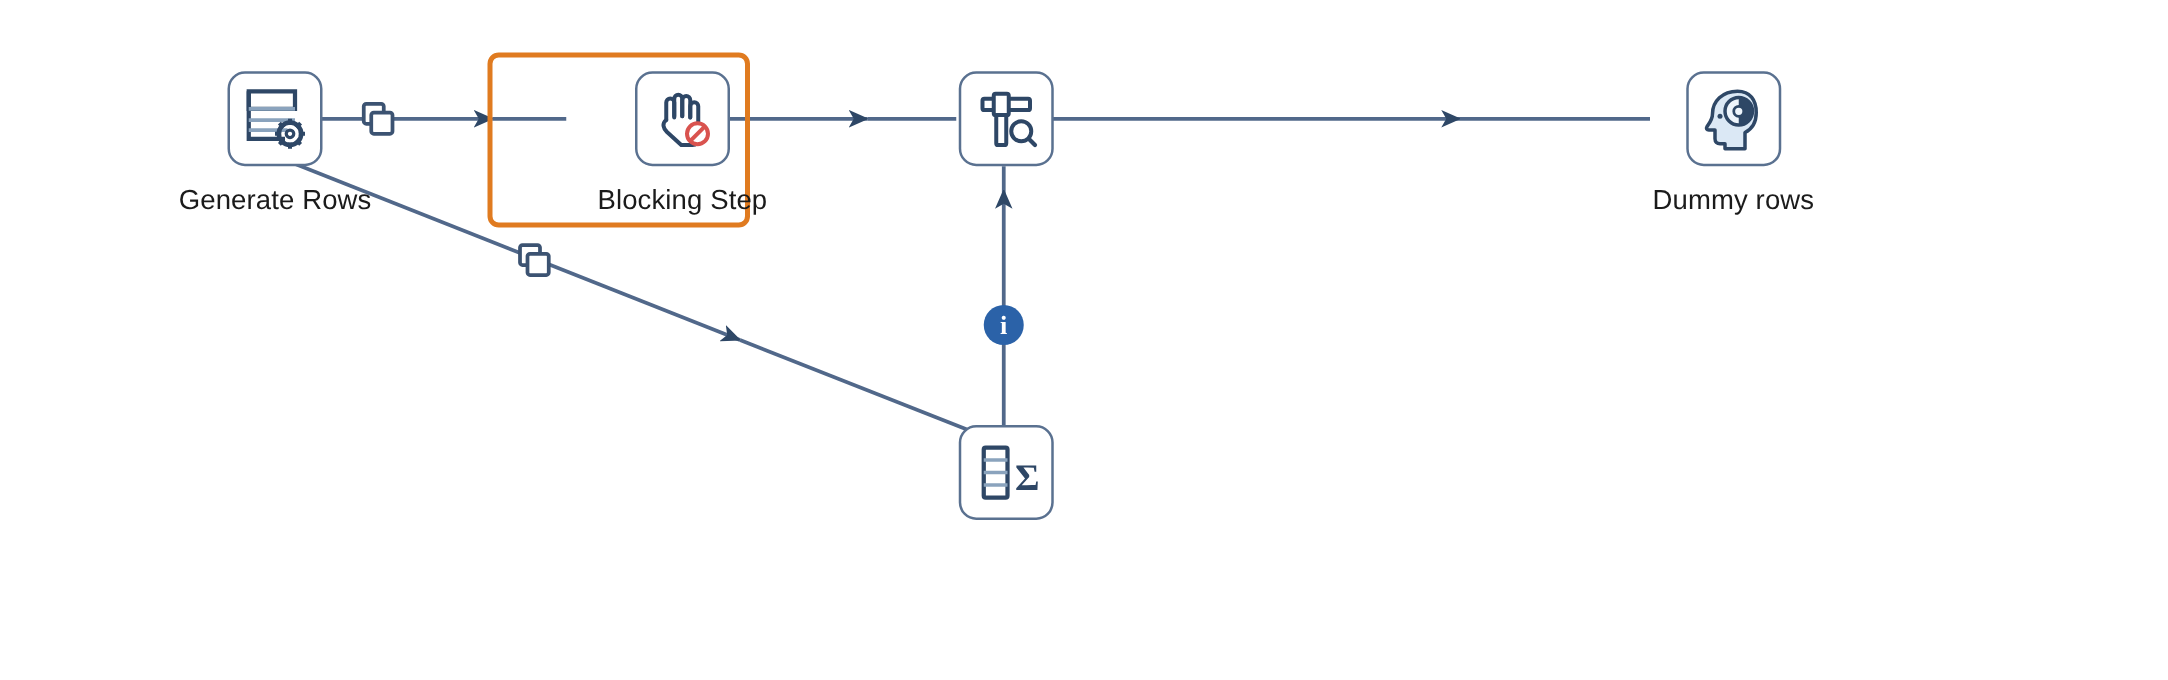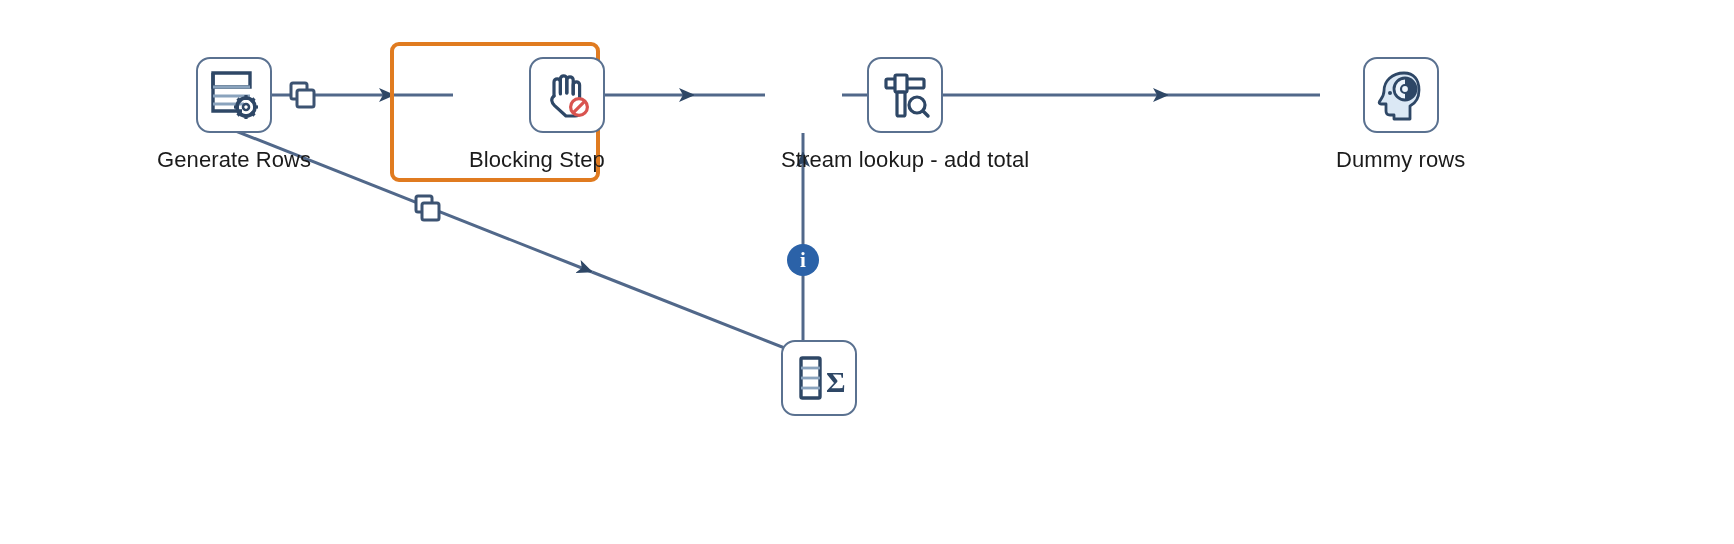--- a/index.html
+++ b/index.html
@@ -20,21 +20,20 @@
     position: absolute;
     left: 0; top: 0;
     width: 1734px;
     height: 544px;
   }
   .node {
     position: absolute;
     display: flex;
     flex-direction: column;
     align-items: center;
-    margin-left: 14px;
   }
   .node-icon {
     width: 76px;
     height: 76px;
     border: 2px solid #5a7190;
     border-radius: 14px;
     background: #ffffff;
     display: flex;
     align-items: center;
     justify-content: center;
@@ -156,21 +155,21 @@
             <line x1="5" y1="5" x2="8.5" y2="8.5"></line>
             <line x1="8.5" y1="-8.5" x2="5" y2="-5"></line>
             <line x1="-5" y1="5" x2="-8.5" y2="8.5"></line>
           </g>
         </g>
       </svg>
     </div>
     <div class="node-label">Generate Rows</div>
   </div>
 
-  <div class="node" style="left:455px; top:57px;align-items:flex-end;">
+  <div class="node" style="left:478px; top:57px;">
     <div class="node-icon">
       <svg width="58" height="58" viewBox="0 0 58 58" xmlns="http://www.w3.org/2000/svg">
         <g fill="none" stroke="#2e4766" stroke-width="3.2" stroke-linecap="round" stroke-linejoin="round">
           <path d="M16 30 V16 a3.2 3.2 0 0 1 6.4 0 V28"></path>
           <path d="M22.4 27 V13 a3.2 3.2 0 0 1 6.4 0 V27"></path>
           <path d="M28.8 27 V14 a3.2 3.2 0 0 1 6.4 0 V28"></path>
           <path d="M35.2 28 V19 a3.2 3.2 0 0 1 6.4 0 V36"></path>
           <path d="M16 30 c-3.5 2.6 -2.6 6.4 0.6 9.6 L28 50 h9 c2.8 0 4.6 -2 4.6 -5 V36"></path>
         </g>
         <g transform="translate(41,41)">
@@ -185,21 +184,20 @@
   <div class="node" style="left:767px; top:57px;">
     <div class="node-icon">
       <svg width="58" height="58" viewBox="0 0 58 58" xmlns="http://www.w3.org/2000/svg">
         <rect x="10" y="13" width="38" height="9" rx="1.5" fill="none" stroke="#2e4766" stroke-width="3.2"></rect>
         <rect x="19" y="9" width="12" height="17" rx="1.5" fill="#ffffff" stroke="#2e4766" stroke-width="3.2"></rect>
         <rect x="21" y="26" width="8" height="24" rx="1.5" fill="none" stroke="#2e4766" stroke-width="3.2"></rect>
         <circle cx="41" cy="39" r="8" fill="none" stroke="#2e4766" stroke-width="3.2"></circle>
         <line x1="47" y1="45" x2="52" y2="50" stroke="#2e4766" stroke-width="3.4" stroke-linecap="round"></line>
       </svg>
     </div>
-    <div class="node-label">Stream lookup - add total</div>
   </div>
 
   <div class="node" style="left:1322px; top:57px;">
     <div class="node-icon">
       <svg width="58" height="58" viewBox="0 0 58 58" xmlns="http://www.w3.org/2000/svg">
         <path d="M32 7 C20 7 12 15 12 25 c0 5 -3 8 -4.5 10.5 -0.8 1.3 0 2.5 1.5 2.5 H14
                  v7 c0 2.5 1.6 4 4 4 h4 v4 h16 V40 c6 -3 9 -9 9 -16 C47 14 42 7 32 7 Z" fill="#dbe8f5" stroke="#2e4766" stroke-width="2.8" stroke-linejoin="round"></path>
         <circle cx="33" cy="23" r="11" fill="#eef5fc" stroke="#2e4766" stroke-width="2.8"></circle>
         <path d="M33 12 a11 11 0 0 1 0 22 Z" fill="#2e4766"></path>
         <path d="M22 12 a11 11 0 0 0 0 22 Z" fill="none"></path>

